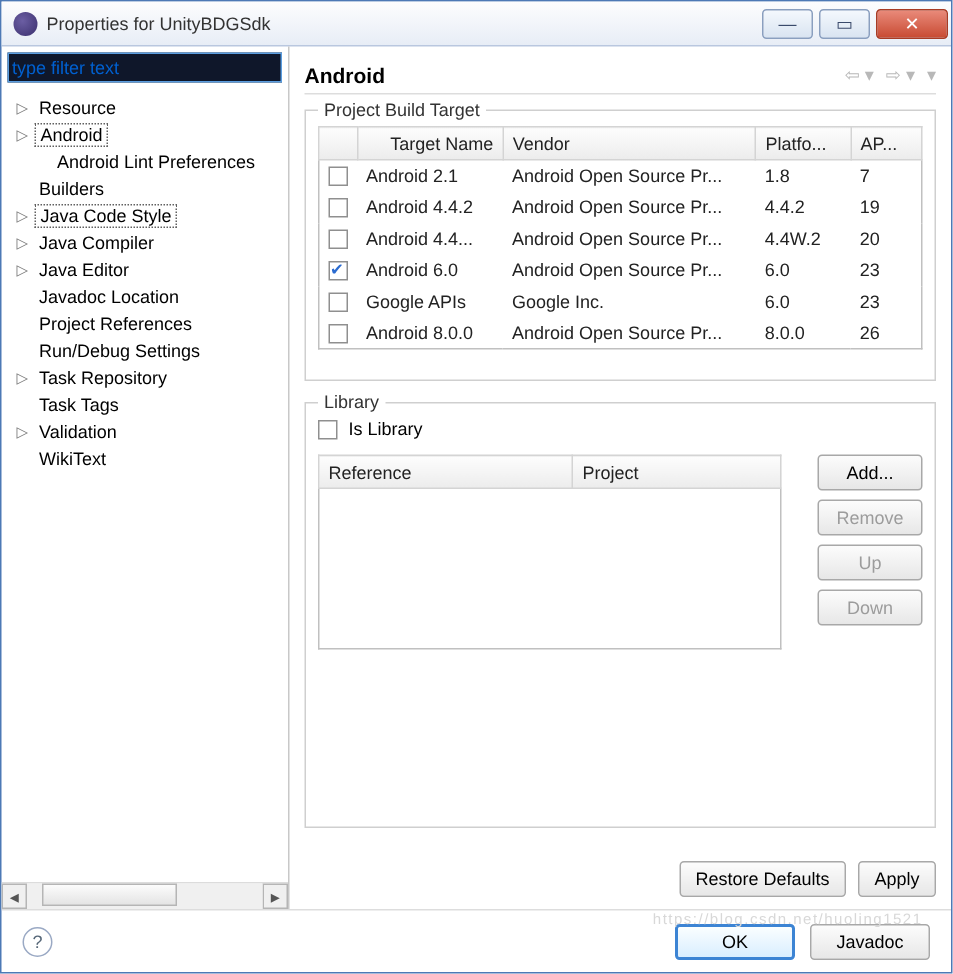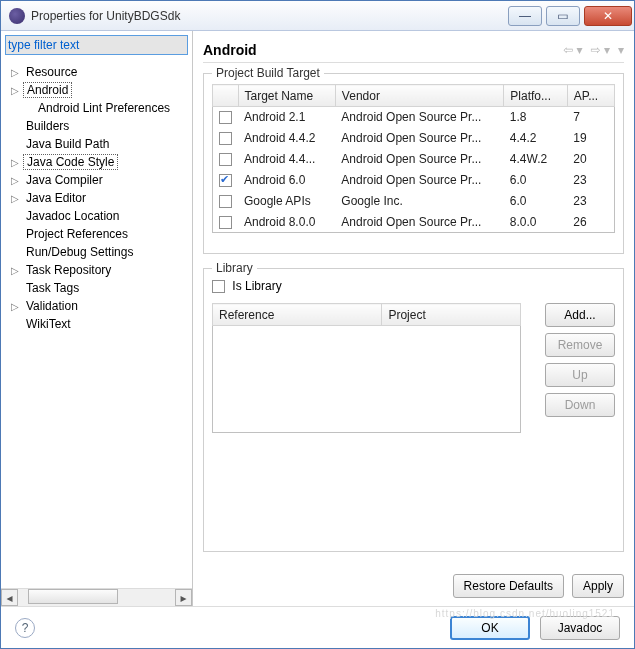--- a/index.html
+++ b/index.html
@@ -5,21 +5,21 @@
 * { box-sizing: border-box; margin: 0; padding: 0; font-family: "Segoe UI", Tahoma, sans-serif; font-size: 12px; }
 body { background: #fff; width: 635px; height: 649px; overflow: hidden; border: 1px solid #4d79b5; }
 .titlebar { height: 30px; background: linear-gradient(#fdfdfe,#e7edf6); display:flex; align-items:center; padding:0 2px; border-bottom:1px solid #b9c7df;}
 .titlebar .ticon{width:16px;height:16px;margin:0 6px;border-radius:50%;background:radial-gradient(circle at 6px 6px,#6b5ea3,#3a2f6d);}
 .titlebar .ttxt{flex:1;color:#333;}
 .winbtns{display:flex;gap:0;margin-right:0;}
 .winbtn{width:34px;height:20px;border:1px solid #8a9fbf;border-radius:3px;margin-left:4px;background:linear-gradient(#f4f8fd,#d9e4f1);display:flex;align-items:center;justify-content:center;color:#3a4a6b;}
 .winbtn.close{width:48px;background:linear-gradient(#e98a7a,#c84b33);color:#fff;border-color:#a83b24;}
 .content{display:flex;height:calc(100% - 30px - 42px);}
 .left{width:192px;border-right:1px solid #c8c8c8;display:flex;flex-direction:column;}
-.filter{margin:4px;border:1px solid #5a9de0;padding:1px 2px;height:20px;color:#0060d0;background:#e5e5e5;}
+.filter{margin:4px;border:1px solid #5a9de0;padding:1px 2px;height:20px;color:#0060d0;background:#0f172a;}
 .tree{flex:1;overflow:auto;padding:4px 0;}
 .titem{display:flex;align-items:center;height:18px;padding-left:10px;cursor:default;}
 .titem .arrow{width:12px;color:#7a7a7a;font-size:10px;}
 .titem .lbl{padding:0 3px;}
 .titem.sel .lbl{border:1px dotted #606060;}
 .hscroll{height:18px;border-top:1px solid #dcdcdc;display:flex;align-items:center;}
 .hscroll .sbtn{width:17px;height:17px;border:1px solid #b5b5b5;background:#f0f0f0;display:flex;align-items:center;justify-content:center;color:#555;}
 .hscroll .track{flex:1;height:17px;background:#f0f0f0;position:relative;}
 .hscroll .thumb{position:absolute;left:10px;width:90px;top:0;height:15px;border:1px solid #b5b5b5;background:linear-gradient(#fcfcfc,#e4e4e4);}
 .right{flex:1;display:flex;flex-direction:column;padding:6px 10px 0 10px;}
@@ -73,24 +73,20 @@
           <span class="lbl">Android</span>
         </div>
         <div class="titem" style="padding-left: 22px;">
           <span class="arrow"></span>
           <span class="lbl">Android Lint Preferences</span>
         </div>
         <div class="titem">
           <span class="arrow"></span>
           <span class="lbl">Builders</span>
         </div>
-        <div class="titem">
-          <span class="arrow"></span>
-          <span class="lbl">Java Build Path</span>
-        </div>
         <div class="titem sel">
           <span class="arrow">▷</span>
           <span class="lbl">Java Code Style</span>
         </div>
         <div class="titem">
           <span class="arrow">▷</span>
           <span class="lbl">Java Compiler</span>
         </div>
         <div class="titem">
           <span class="arrow">▷</span>
@@ -141,21 +137,21 @@
       <span class="navic">⇨ ▾</span>
       <span class="navic">▾</span>
     </div>
 
     <div class="grp">
       <span class="gt">Project Build Target</span>
       <table class="tbl">
         <thead>
             <tr id="thr">
               <th style="width: 22px;"></th>
-              <th style="width: 26%;">Target Name</th>
+              <th style="width: 26%; text-align: right;">Target Name</th>
               <th style="width: 44%;">Vendor</th>
               <th style="width: 17%;">Platfo...</th>
               <th style="width: 13%;">AP...</th>
             </tr>
           </thead>
         <tbody id="tbd">
             <tr>
               <td><span class="cb"></span></td>
               <td>Android 2.1</td>
               <td>Android Open Source Pr...</td>

